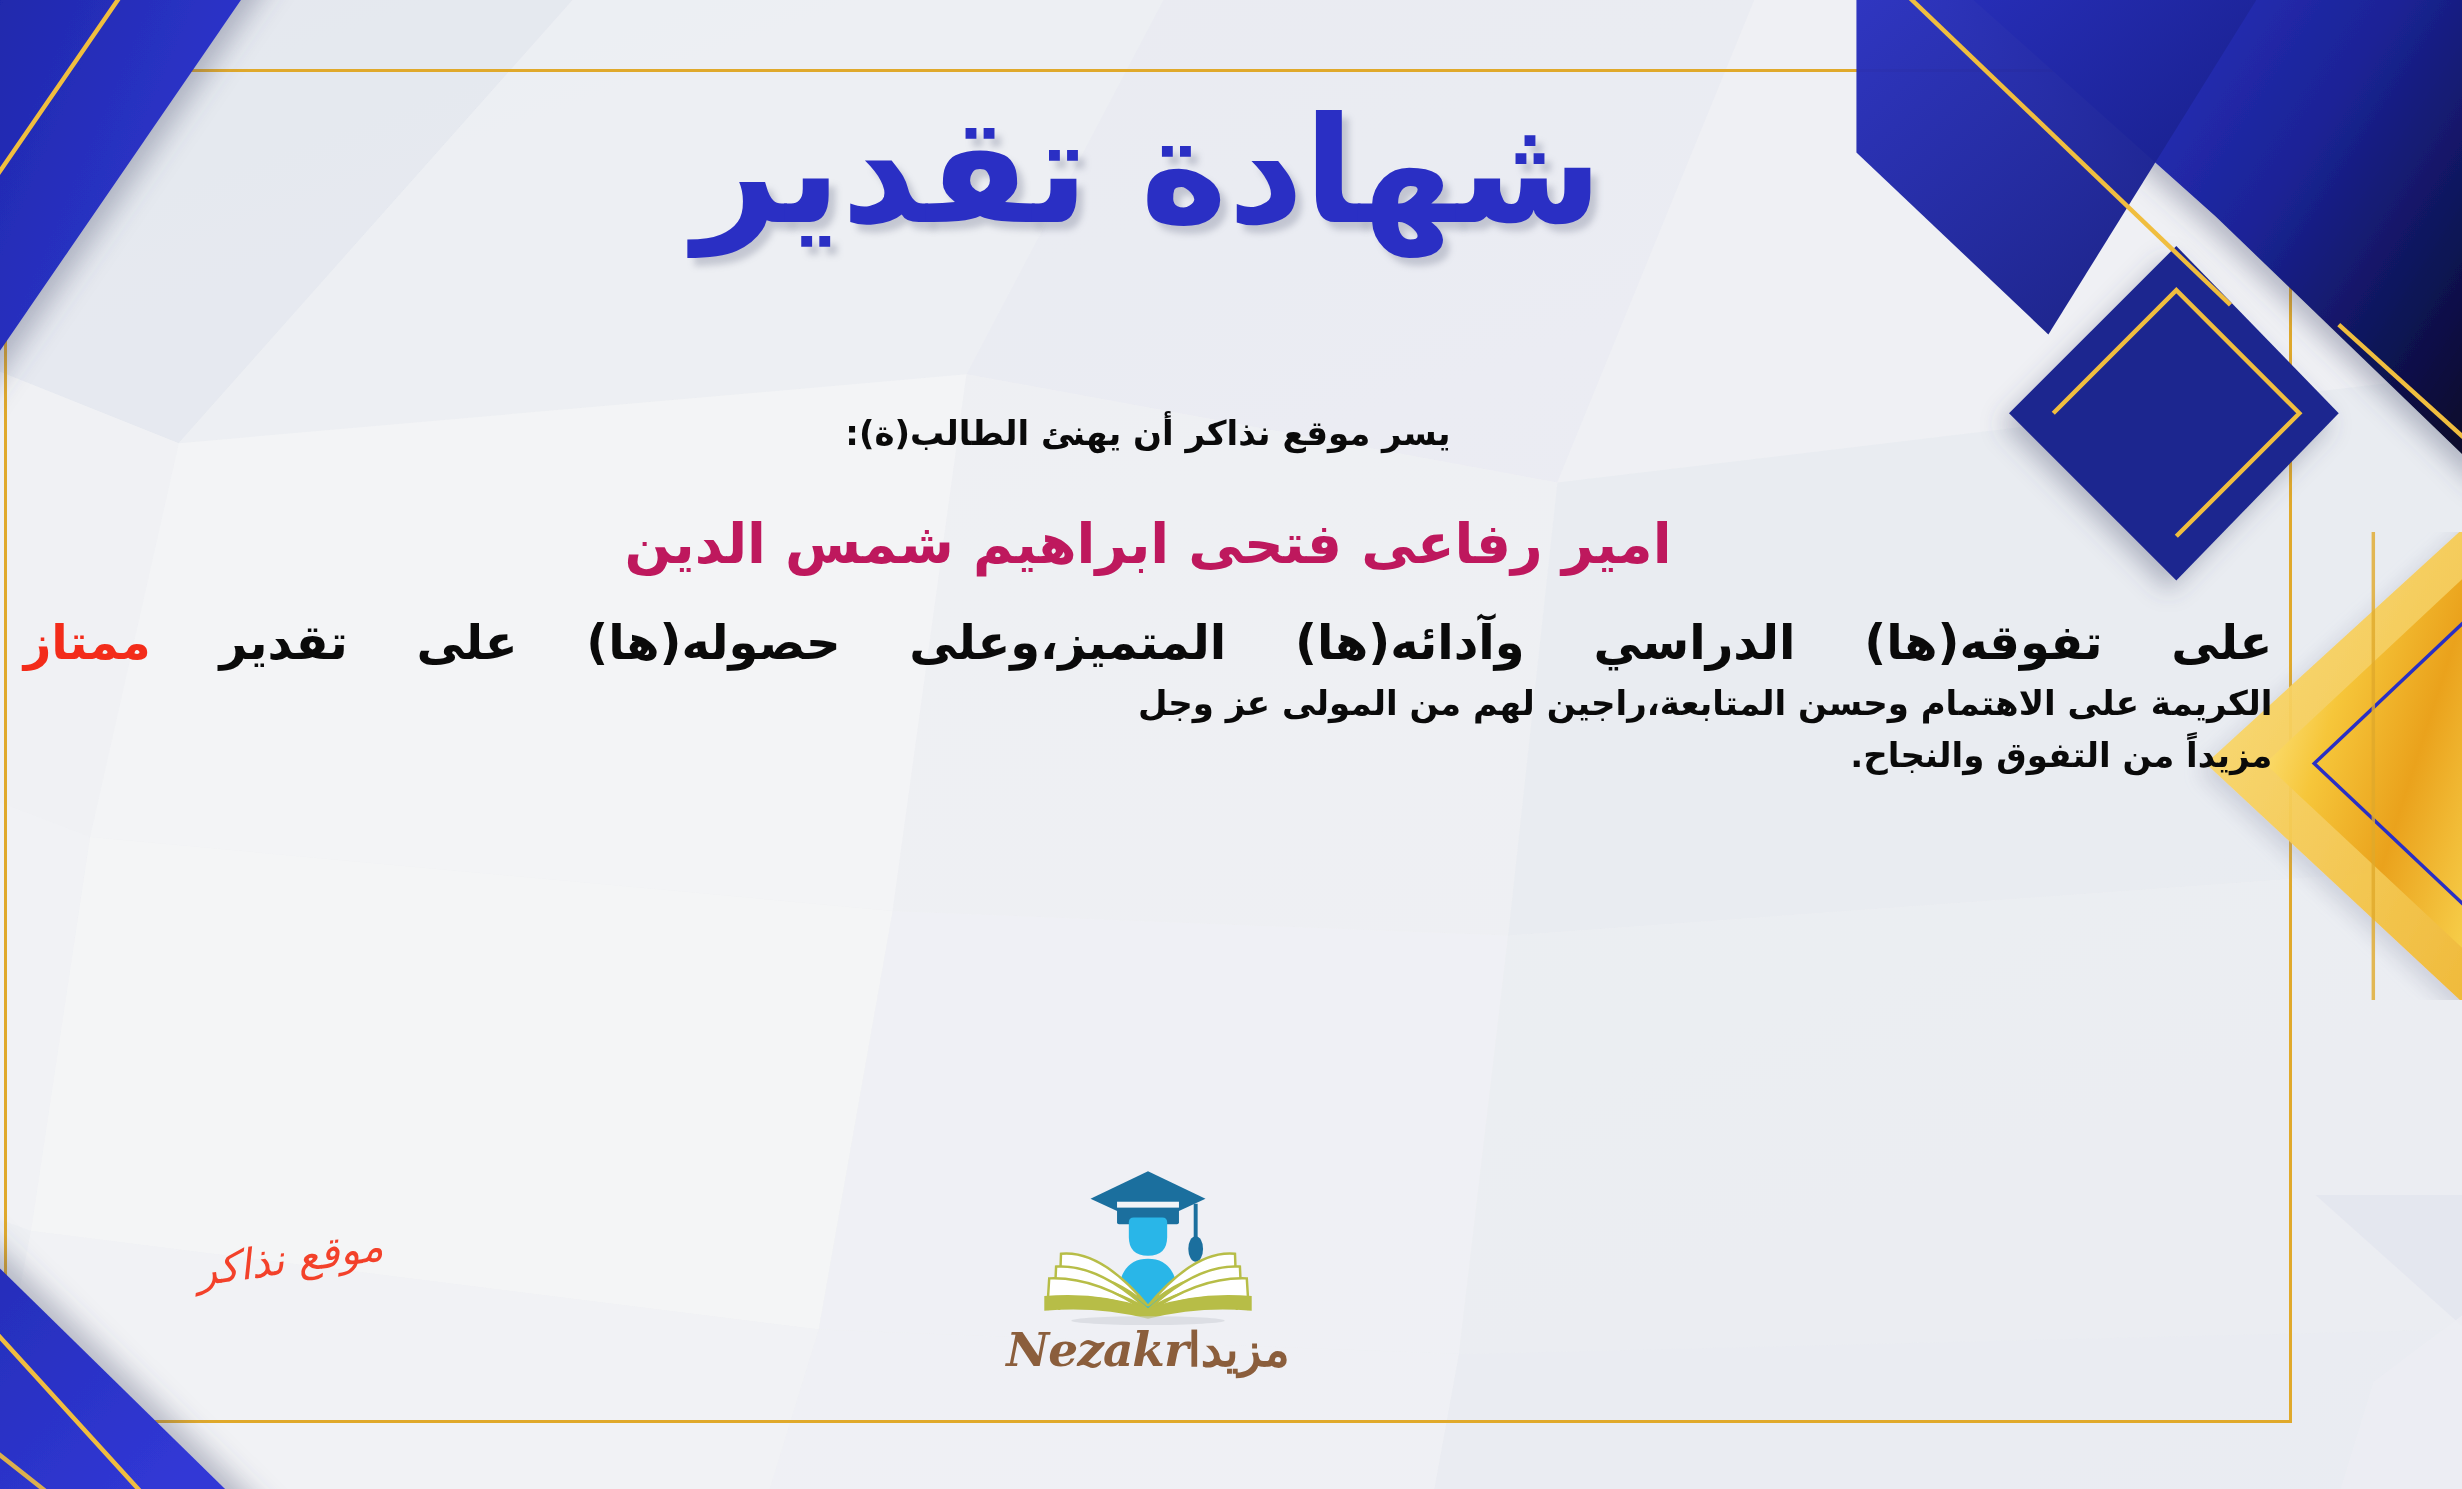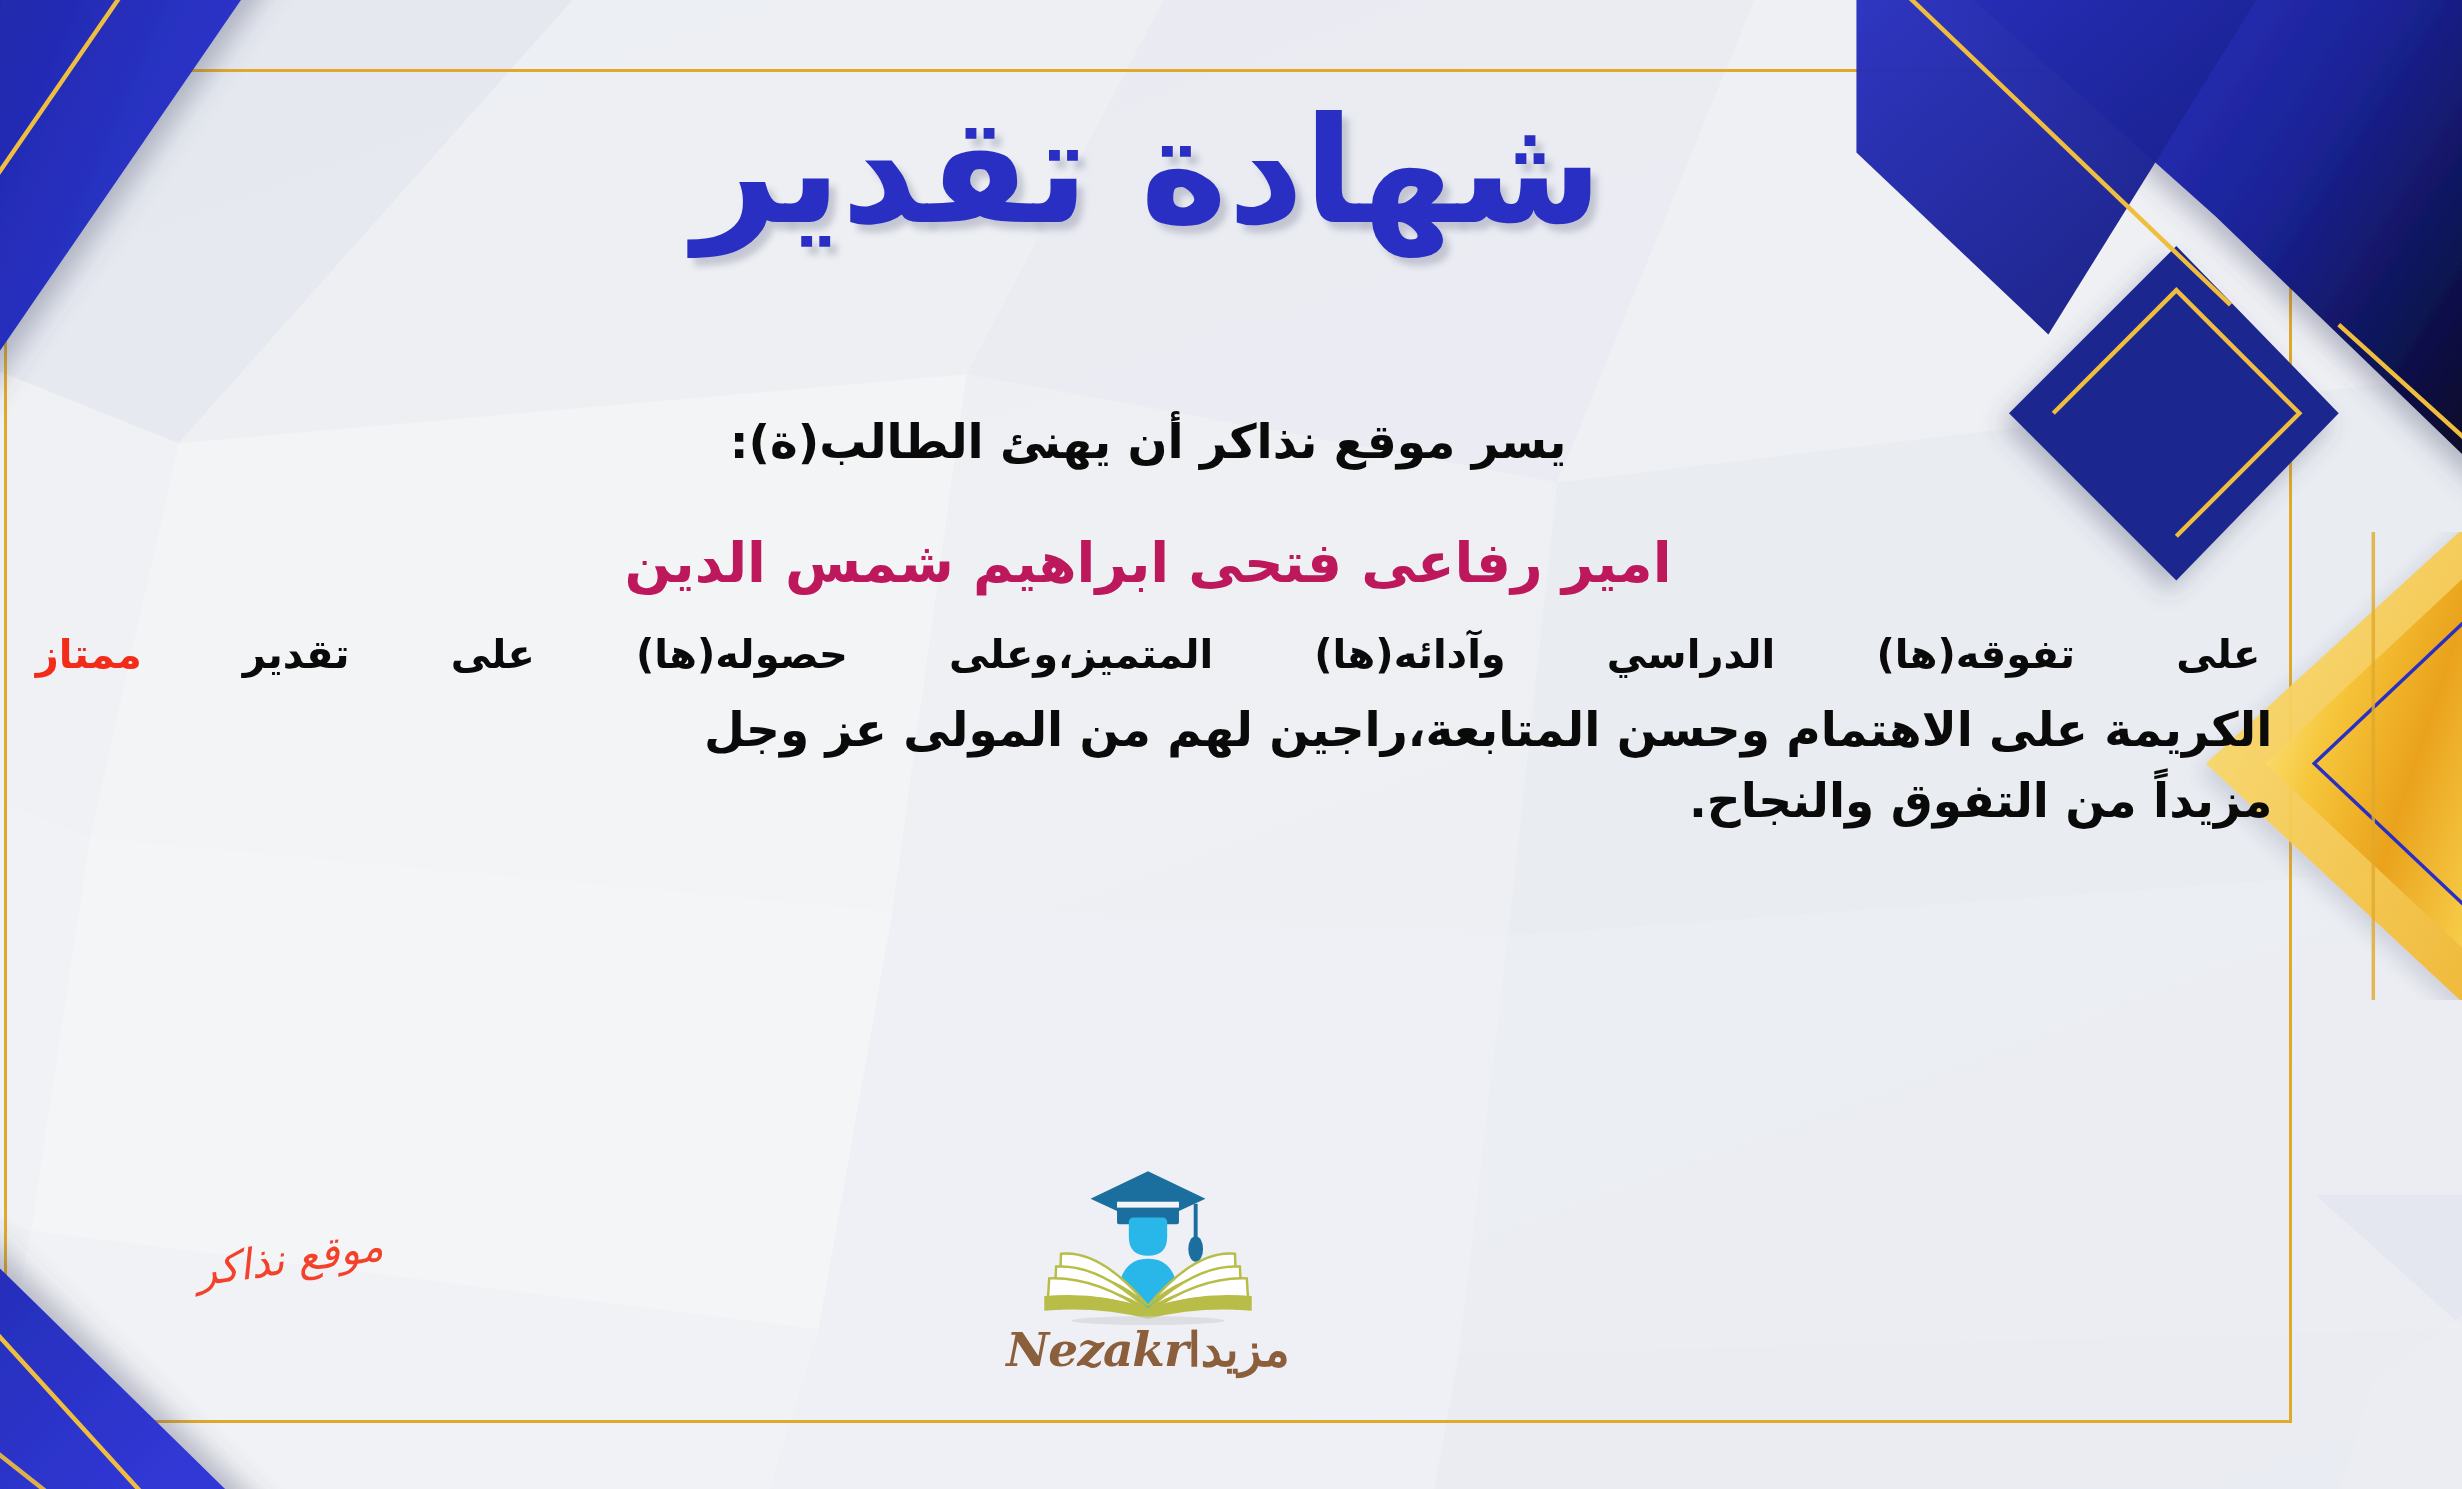--- a/index.html
+++ b/index.html
@@ -85,42 +85,42 @@
   .body-block {
     position: absolute;
     top: 340px;
     left: 19.7px;
     right: 19.7px;
     text-align: center;
     direction: rtl;
   }
 
   .line {
-    font-size: 47px;
+    font-size: 34px;
     font-weight: 600;
     color: #0a0a0a;
     line-height: 1.42;
     margin: 0 0 3.9px 0;
     white-space: nowrap;
   }
   .line-intro { margin-bottom: 25.6px; }
   .student-name {
     font-size: 55px;
     font-weight: 700;
     color: #be185d;
     margin-bottom: 29.5px;
     white-space: nowrap;
   }
   .line-justify {
     white-space: normal;
     text-align: justify;
     text-align-last: justify;
-    font-size: 40px;
+    font-size: 48px;
     line-height: 1.52;
-    margin: 12px;
+    margin: 0;
   }
   .hl { color: #f32c1a; font-weight: 700; }
   .line-center { white-space: normal; text-align: right; }
 
   
   .footer {
     position: absolute;
     left: 0; right: 0;
     bottom: 4.9px;
     height: 315px;

